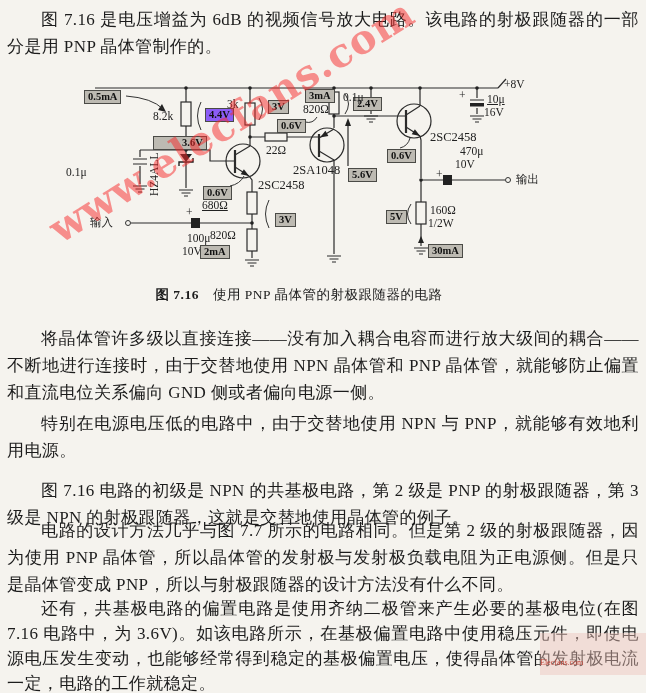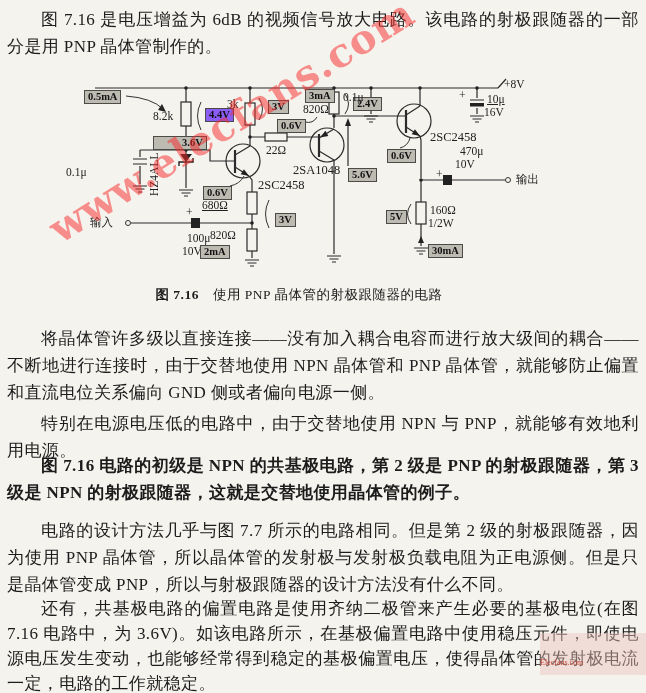--- a/index.html
+++ b/index.html
@@ -10,21 +10,21 @@
     color:#1c1c1c;
   }
   .para{
     position:absolute;left:7px;width:632px;
     font-size:17px;line-height:27px;letter-spacing:.4px;
     text-align:justify;text-indent:2em;margin:0;
   }
   .p1{top:6px;}
   .p2{top:325px;}
   .p3{top:410px;}
-  .p4{top:452px;font-weight:bold;}
+  .p4{top:477px;}
   .p5{top:517px;}
   .p6{top:596px;line-height:25px;}
   .caption{
     position:absolute;top:286px;left:0;width:598px;text-align:center;
     font-size:13.5px;letter-spacing:.5px;
   }
   .caption .figno{font-weight:bold;margin-right:14px;}
   
   .figure{position:absolute;left:60px;top:62px;width:560px;height:218px;}
   .figure svg{position:absolute;left:0;top:0;}

